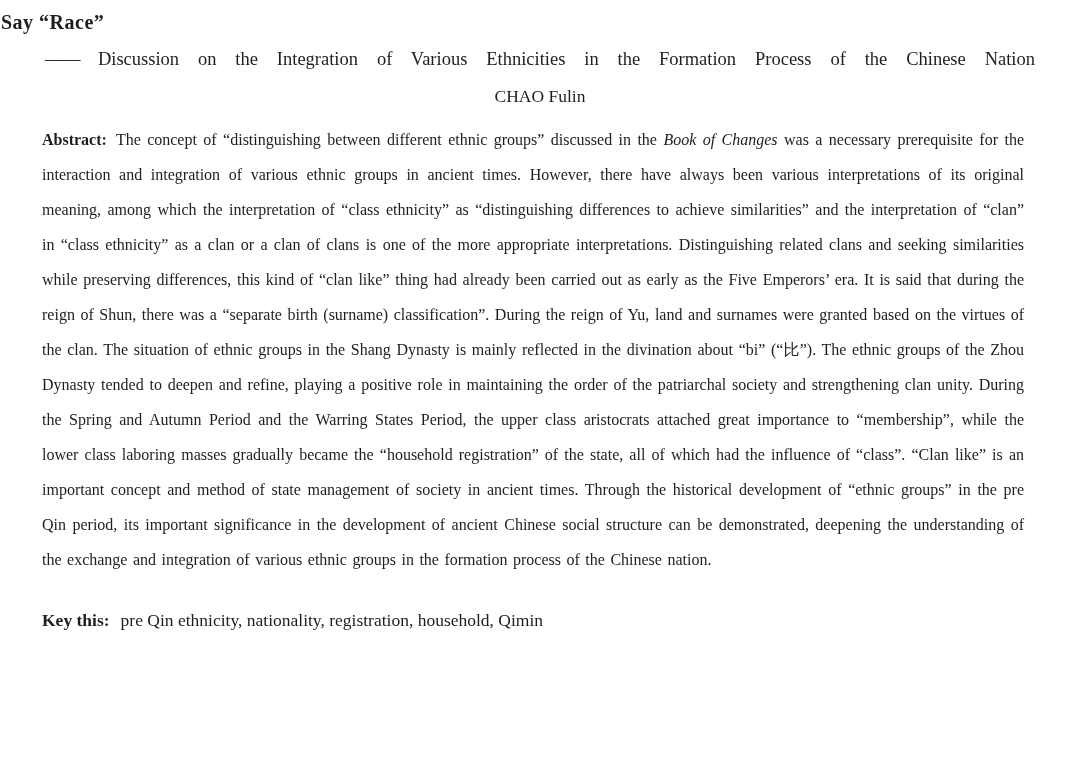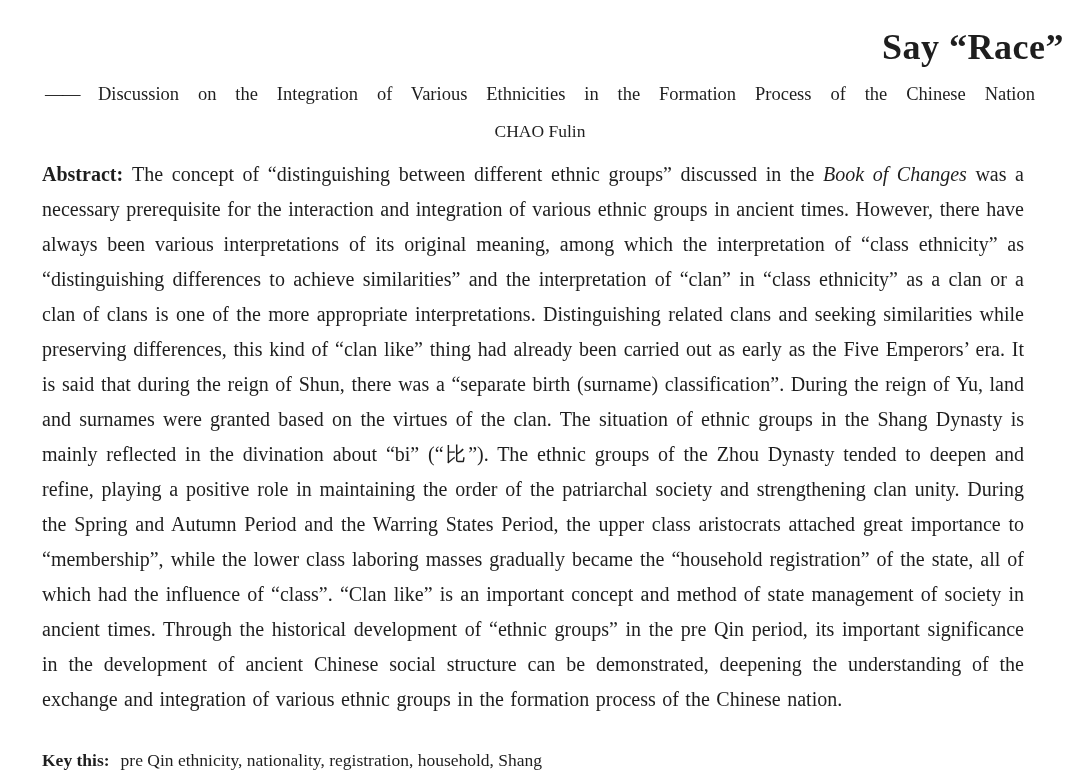--- a/index.html
+++ b/index.html
@@ -10,44 +10,44 @@
   .page {
     width: 1080px;
     height: 770px;
     background: #ffffff;
     box-sizing: border-box;
     overflow: hidden;
     font-family: "Liberation Serif", "DejaVu Serif", serif;
     color: #1e1e1e;
   }
   .title {
-    margin: 16px;
+    margin: 1px;
     padding-top: 10px;
-    text-align: right;
-    font-size: 36px;
+    text-align: left;
+    font-size: 20px;
     font-weight: 700;
     letter-spacing: 0.5px;
   }
   .subtitle {
     margin: 15px 45px 16px 45px;
     font-size: 18.5px;
     text-align: justify;
     text-align-last: justify;
   }
   .subtitle .dash {
     letter-spacing: -1.5px;
   }
   .author {
     margin-top: 12px;
     text-align: center;
     font-size: 17.5px;
   }
   .abstract {
     margin: 15px 56px 0 42px;
-    font-size: 20px;
+    font-size: 16px;
     line-height: 35px;
     text-align: justify;
     word-spacing: 1.5px;
   }
   .abstract-label {
     font-weight: 700;
     padding-right: 9px;
   }
   .italic {
     font-style: italic;
@@ -74,16 +74,16 @@
     <span>Discussion on the Integration of Various Ethnicities in the Formation Process of the Chinese Nation</span>
   </div>
 
   <div class="author">CHAO Fulin</div>
 
   <p class="abstract">
     <span class="abstract-label">Abstract:</span><span><span>The concept of “distinguishing between different ethnic groups” discussed in the </span><span class="italic">Book of Changes</span><span> was a necessary prerequisite for the interaction and integration of various ethnic groups in ancient times. However, there have always been various interpretations of its original meaning, among which the interpretation of “class ethnicity” as “distinguishing differences to achieve similarities” and the interpretation of “clan” in “class ethnicity” as a clan or a clan of clans is one of the more appropriate interpretations. Distinguishing related clans and seeking similarities while preserving differences, this kind of “clan like” thing had already been carried out as early as the Five Emperors’ era. It is said that during the reign of Shun, there was a “separate birth (surname) classification”. During the reign of Yu, land and surnames were granted based on the virtues of the clan. The situation of ethnic groups in the Shang Dynasty is mainly reflected in the divination about “bi” (“比”). The ethnic groups of the Zhou Dynasty tended to deepen and refine, playing a positive role in maintaining the order of the patriarchal society and strengthening clan unity. During the Spring and Autumn Period and the Warring States Period, the upper class aristocrats attached great importance to “membership”, while the lower class laboring masses gradually became the “household registration” of the state, all of which had the influence of “class”. “Clan like” is an important concept and method of state management of society in ancient times. Through the historical development of “ethnic groups” in the pre Qin period, its important significance in the development of ancient Chinese social structure can be demonstrated, deepening the understanding of the exchange and integration of various ethnic groups in the formation process of the Chinese nation.</span></span>
   </p>
 
   <p class="keywords">
-    <span class="keywords-label">Key this:</span><span>pre Qin ethnicity, nationality, registration, household, Shang</span>
+    <span class="keywords-label">Key this:</span><span>pre Qin ethnicity, nationality, registration, household, Qimin</span>
   </p>
 
 </div>
 
 </body></html>

